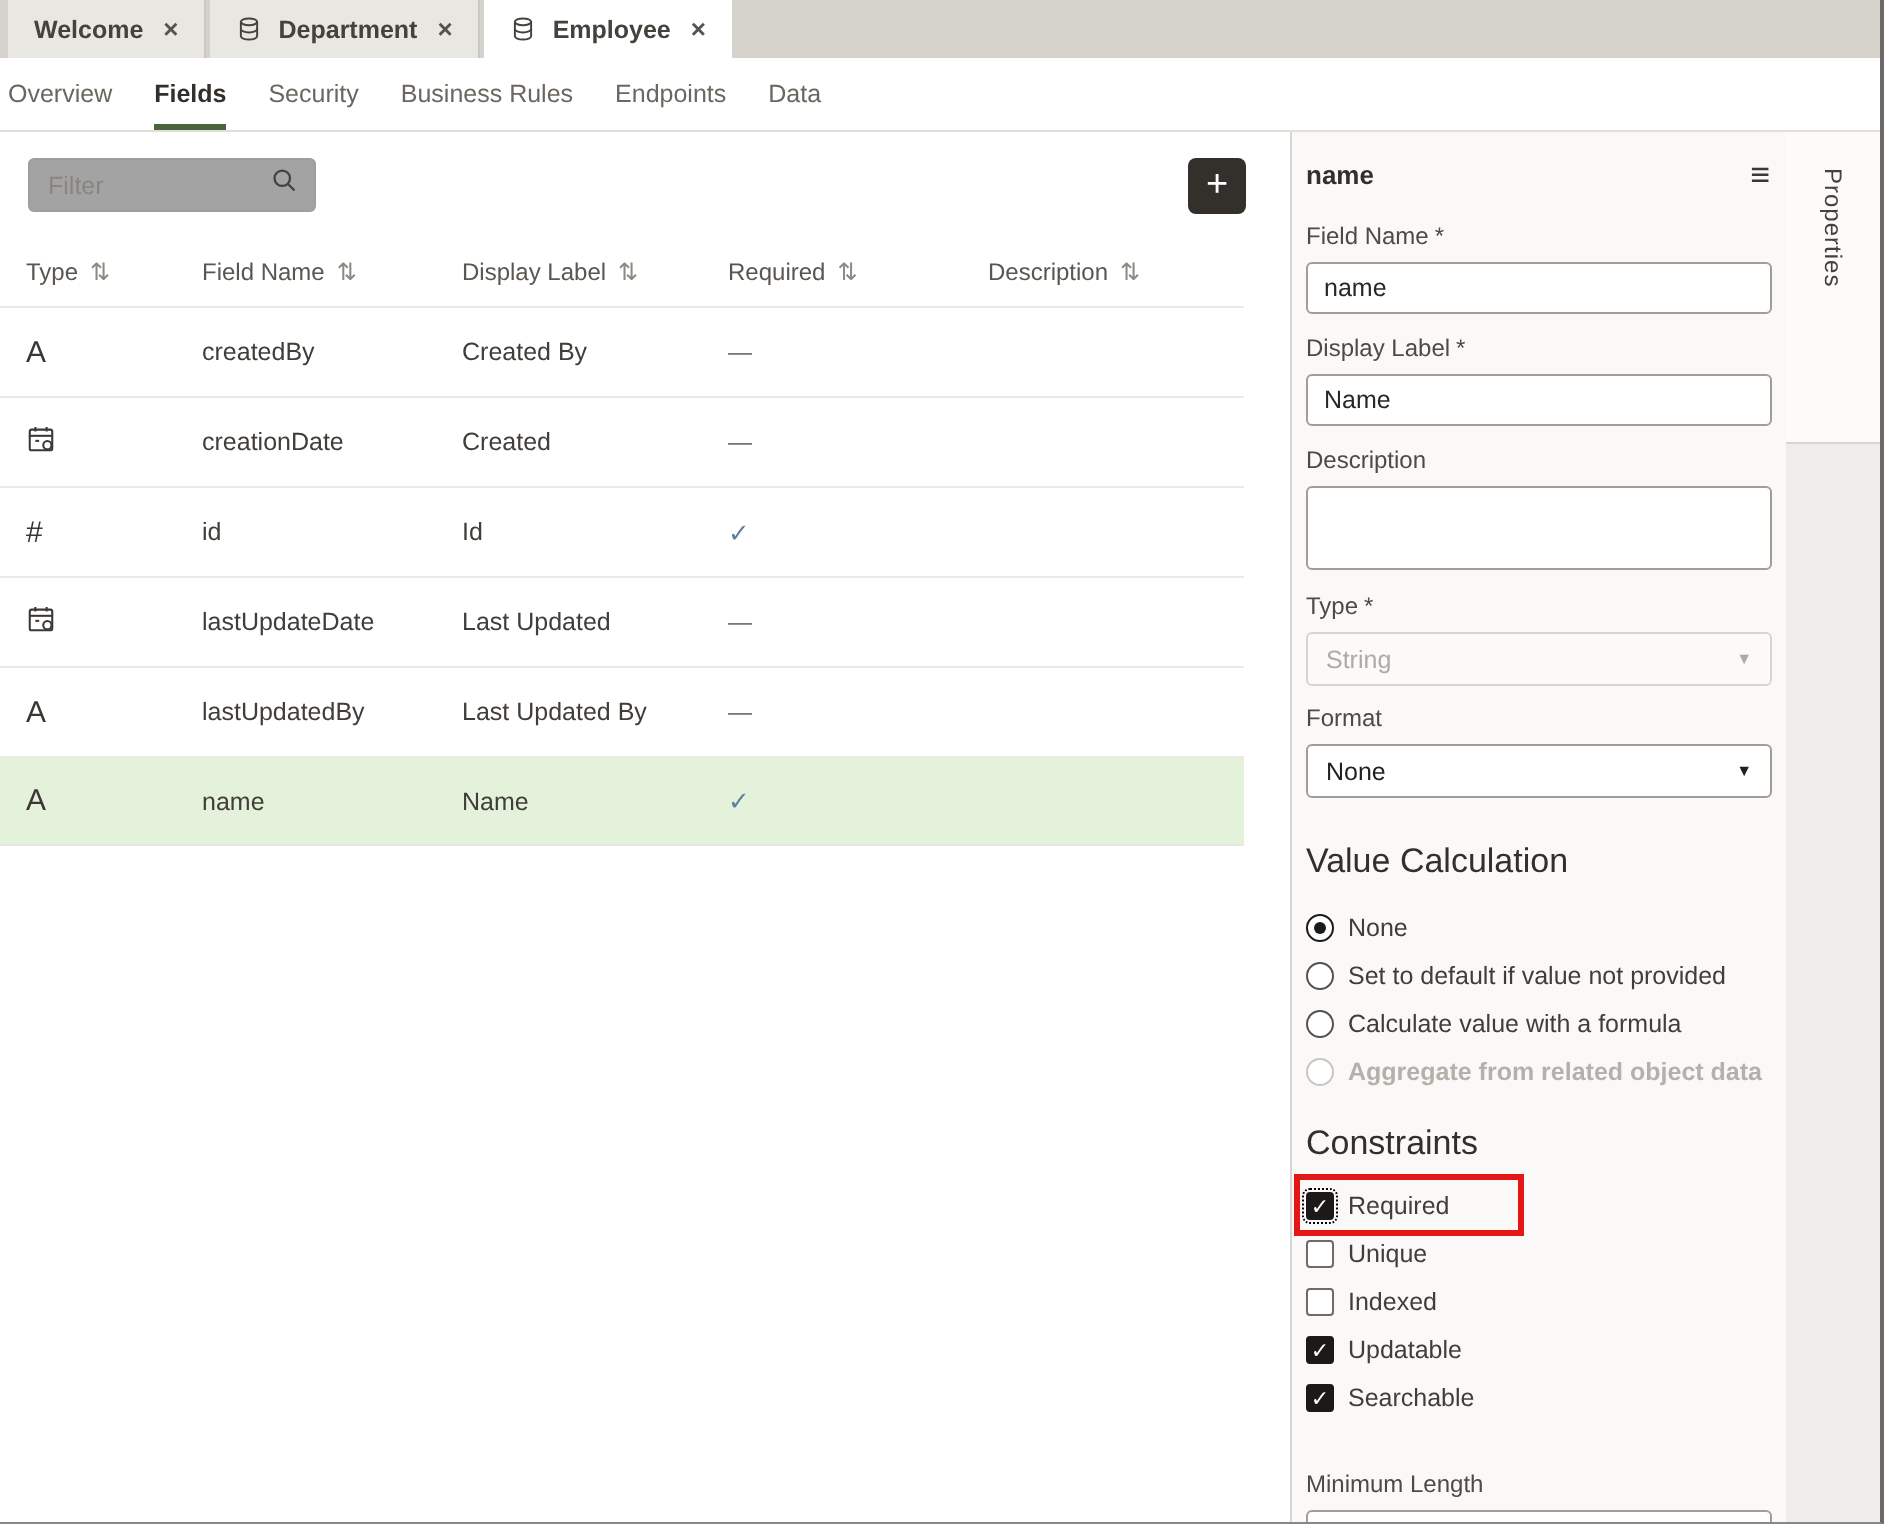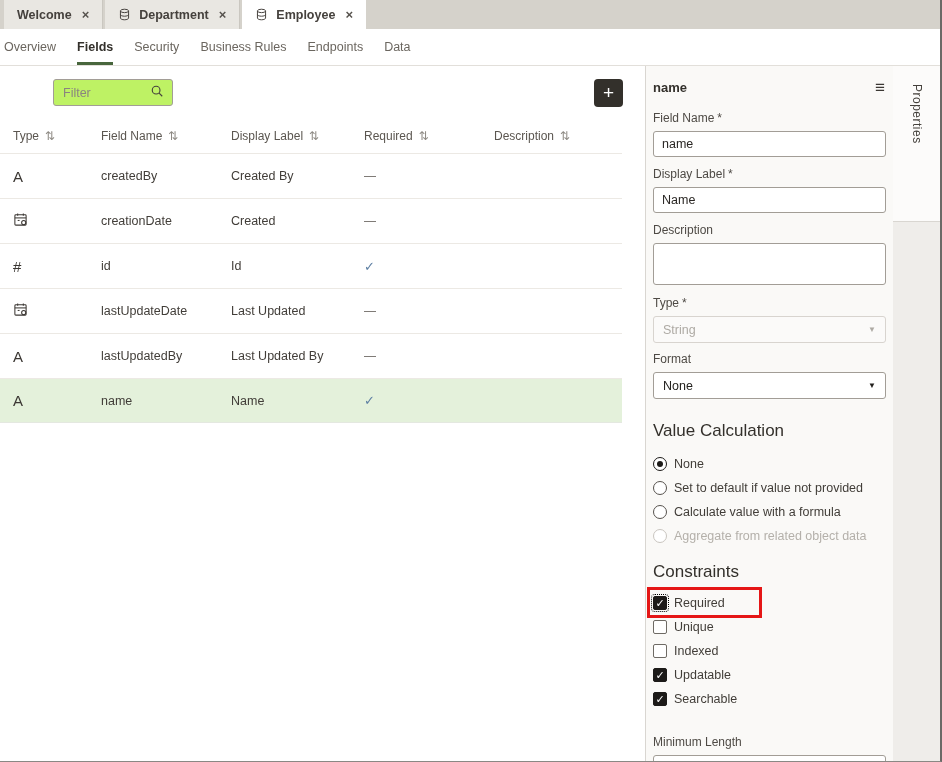--- a/index.html
+++ b/index.html
@@ -63,25 +63,24 @@
     height: 3px; background: #48663d;
   }
 
   
   .content { flex: 1; display: flex; min-height: 0; }
   .main { width: 645px; flex: 0 0 645px; background: #ffffff; position: relative; }
 
   
   .toolbar { display: flex; justify-content: space-between; padding: 13px 22px 0 14px; }
   .filterbox {
-    width: 120px; height: 27px;
+    width: 144px; height: 27px;
     border: 1px solid #a29d96; border-radius: 3px;
-    display: flex; align-items: center; background: #bef264;
+    display: flex; align-items: center; background: #a3a3a3;
     padding: 0 8px 0 9px;
-    margin-left: 39px;
   }
   .filterbox input {
     border: none; outline: none; flex: 1; min-width: 0;
     font-family: "Liberation Sans", sans-serif;
     font-size: 12.5px; color: #413d38; background: transparent;
   }
   .filterbox input::placeholder { color: #8a857f; }
   .addbtn {
     width: 29px; height: 28px;
     background: #33302b; border: none; border-radius: 4px;
@@ -157,21 +156,21 @@
   .selectbox.disabled {
     border-color: #d8d4cf; background: #fbfaf9;
     color: #aeaaa4; cursor: default;
   }
   .selectbox.disabled .arrow { color: #aeaaa4; }
   .sec-heading { font-size: 17px; font-weight: normal; color: #33302b; margin: 22px 0 16px 0; }
   .sec-heading.constraints { margin-top: 19px; margin-bottom: 14px; }
 
   .opt-row { display: flex; align-items: center; gap: 7px; margin-bottom: 10px; position: relative; }
   .opt-row .olabel { font-size: 12.5px; color: #413d38; }
-  .opt-row.disabled .olabel { color: #b4b0aa; }
+  .opt-row.disabled .olabel { color: #b4b0aa; font-weight: bold; }
 
   .radio {
     width: 14px; height: 14px; flex: 0 0 14px;
     border: 1px solid #56524d; border-radius: 50%;
     background: #fff; position: relative; cursor: pointer;
   }
   .radio.checked { border-color: #1c1a18; }
   .radio.checked::after {
     content: ""; position: absolute; left: 3px; top: 3px;
     width: 6px; height: 6px; border-radius: 50%; background: #1c1a18;

